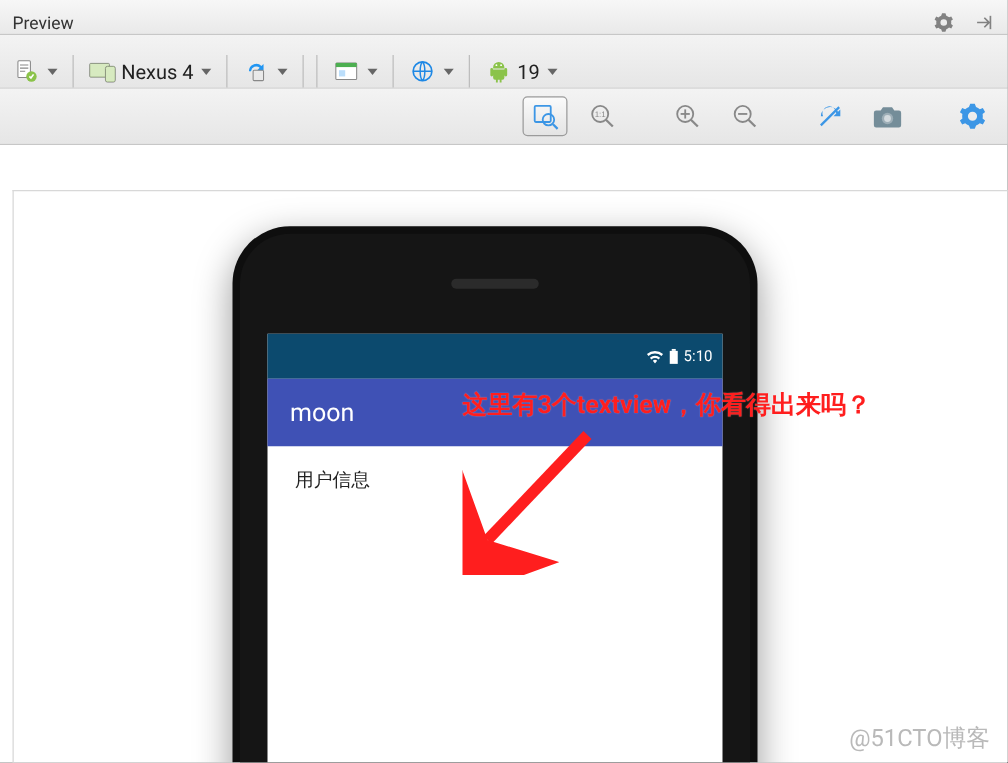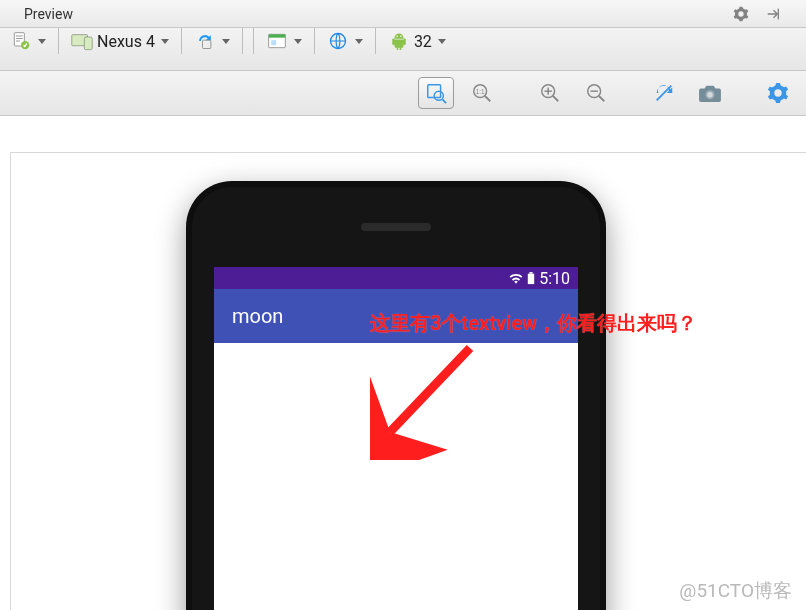--- a/index.html
+++ b/index.html
@@ -1,44 +1,44 @@
 <!DOCTYPE html>
 <html><head>
 <meta charset="utf-8">
 <style>
   html,body{margin:0;padding:0;font-family:-apple-system,BlinkMacSystemFont,"Segoe UI",Roboto,Helvetica,Arial,sans-serif;background:#fff;color:#333;}
   body{width:806px;height:610px;overflow:hidden;position:relative;}
   
   .preview-header{height:27px;border-bottom:1px solid #c7c7c7;
     background:linear-gradient(to bottom,#f7f7f7,#e9e9e9);
-    display:flex;align-items:center;padding:0 24px;font-size:14px;color:#333;}
+    display:flex;align-items:flex-end;padding:0 10px;font-size:14px;color:#333;}
   .preview-header .title{flex:1;}
   .preview-header .hdr-icon{width:18px;height:18px;margin-left:8px;display:flex;align-items:center;justify-content:center;opacity:.7;}
   
   .toolbar{height:42px;border-bottom:1px solid #c7c7c7;
     background:linear-gradient(to bottom,#f3f3f3,#e6e6e6);
-    display:flex;align-items:flex-start;padding:0 6px;gap:6px;font-size:16px;color:#222;}
+    display:flex;align-items:flex-end;padding:0 6px;gap:6px;font-size:16px;color:#222;}
   .sep{width:1px;height:26px;background:#bdbdbd;margin:0 2px;}
   .tb-btn{display:flex;align-items:center;gap:4px;padding:2px 4px;border-radius:3px;}
   .caret{width:0;height:0;border-left:4px solid transparent;border-right:4px solid transparent;border-top:5px solid #666;margin-left:2px;}
   .ico{width:22px;height:22px;display:inline-flex;align-items:center;justify-content:center;}
   
   .toolbar2{height:44px;border-bottom:1px solid #c7c7c7;
     background:linear-gradient(to bottom,#f3f3f3,#e6e6e6);
     display:flex;align-items:center;justify-content:flex-end;padding:0 10px;gap:10px;}
   .tb2-btn{width:34px;height:30px;border:1px solid transparent;border-radius:4px;display:flex;align-items:center;justify-content:center;opacity:.85;}
   .tb2-btn.active{border-color:#8e8e8e;background:linear-gradient(to bottom,#fdfdfd,#e4e4e4);}
   
   .canvas{position:absolute;left:10px;right:0;top:152px;bottom:0;border-top:1px solid #d8d8d8;border-left:1px solid #d8d8d8;background:#fff;overflow:hidden;}
   
   .phone{position:absolute;left:175px;top:28px;width:420px;height:700px;background:#0e0e0e;border-radius:46px;box-shadow:0 10px 30px rgba(0,0,0,.4);}
   .phone .inner{position:absolute;inset:6px;border-radius:40px;background:#151515;}
   .speaker{position:absolute;top:36px;left:50%;transform:translateX(-50%);width:70px;height:8px;border-radius:4px;background:#2b2b2b;}
   .screen{position:absolute;top:80px;left:22px;right:22px;height:560px;background:#fff;}
-  .statusbar{height:22px;background:#4c1d95;color:#fff;display:flex;align-items:center;justify-content:flex-end;gap:4px;padding:0 8px;font-size:16px;}
+  .statusbar{height:36px;background:#0c4a6e;color:#fff;display:flex;align-items:center;justify-content:flex-end;gap:4px;padding:0 8px;font-size:12px;}
   .appbar{height:54px;background:#3f51b5;color:#fff;display:flex;align-items:center;padding:0 18px;font-size:20px;}
   .content{padding:18px 22px;font-size:15px;color:#222;}
   
   .annot{position:absolute;color:#ff1e1e;font-size:20px;left:370px;top:310px;white-space:nowrap;font-weight:700;text-shadow:0 0 1px rgba(255,255,255,.4);}
   .arrow{position:absolute;left:370px;top:340px;}
   .watermark{position:absolute;right:14px;bottom:6px;color:#b9b9b9;font-size:19px;}
   svg{display:block;}
 </style>
 </head>
 <body>
@@ -124,21 +124,21 @@
   <div class="sep"></div>
 
   <div class="tb-btn">
     <span class="ico">
       <svg width="18" height="20" viewBox="0 0 24 26">
           <path fill="#8bc34a" d="M6 9a6 6 0 0112 0v1H6zM6 11h12v9a2 2 0 01-2 2h-1v3h-2v-3h-2v3h-2v-3H8a2 2 0 01-2-2zM3 11a1.5 1.5 0 013 0v6a1.5 1.5 0 01-3 0zM18 11a1.5 1.5 0 013 0v6a1.5 1.5 0 01-3 0zM8 2l1.5 2M16 2l-1.5 2"></path>
           <circle cx="9.5" cy="6.5" r="1" fill="#fff"></circle>
           <circle cx="14.5" cy="6.5" r="1" fill="#fff"></circle>
         </svg>
     </span>
-    <span>32</span>
+    <span>19</span>
     <span class="caret"></span>
   </div>
 </div>
 
 <div class="toolbar2">
   <div class="tb2-btn active">
     <svg width="22" height="22" viewBox="0 0 24 24">
         <rect x="3" y="3" width="14" height="14" rx="1" fill="none" stroke="#1e88e5" stroke-width="1.6"></rect>
         <circle cx="15" cy="15" r="5" fill="none" stroke="#1e88e5" stroke-width="1.6"></circle>
         <line x1="19" y1="19" x2="23" y2="23" stroke="#1e88e5" stroke-width="2"></line>
@@ -204,20 +204,23 @@
             <svg width="8" height="13" viewBox="0 0 10 16">
                 <rect x="1" y="2" width="8" height="13" fill="#fff"></rect>
                 <rect x="3" y="0" width="4" height="2" fill="#fff"></rect>
               </svg>
           </span>
           <span>5:10</span>
         </div>
         <div class="appbar">
           <span>moon</span>
         </div>
+        <div class="content">
+          <div>用户信息</div>
+        </div>
       </div>
     </div>
   </div>
 </div>
 
 <div class="annot">这里有3个textview，你看得出来吗？</div>
 <svg class="arrow" width="120" height="120" viewBox="0 0 120 120">
   <defs>
     <marker id="ah" markerWidth="14" markerHeight="14" refX="3" refY="6" orient="auto">
       <path d="M0 0L12 6L0 12L3 6z" fill="#ff1e1e"></path>

